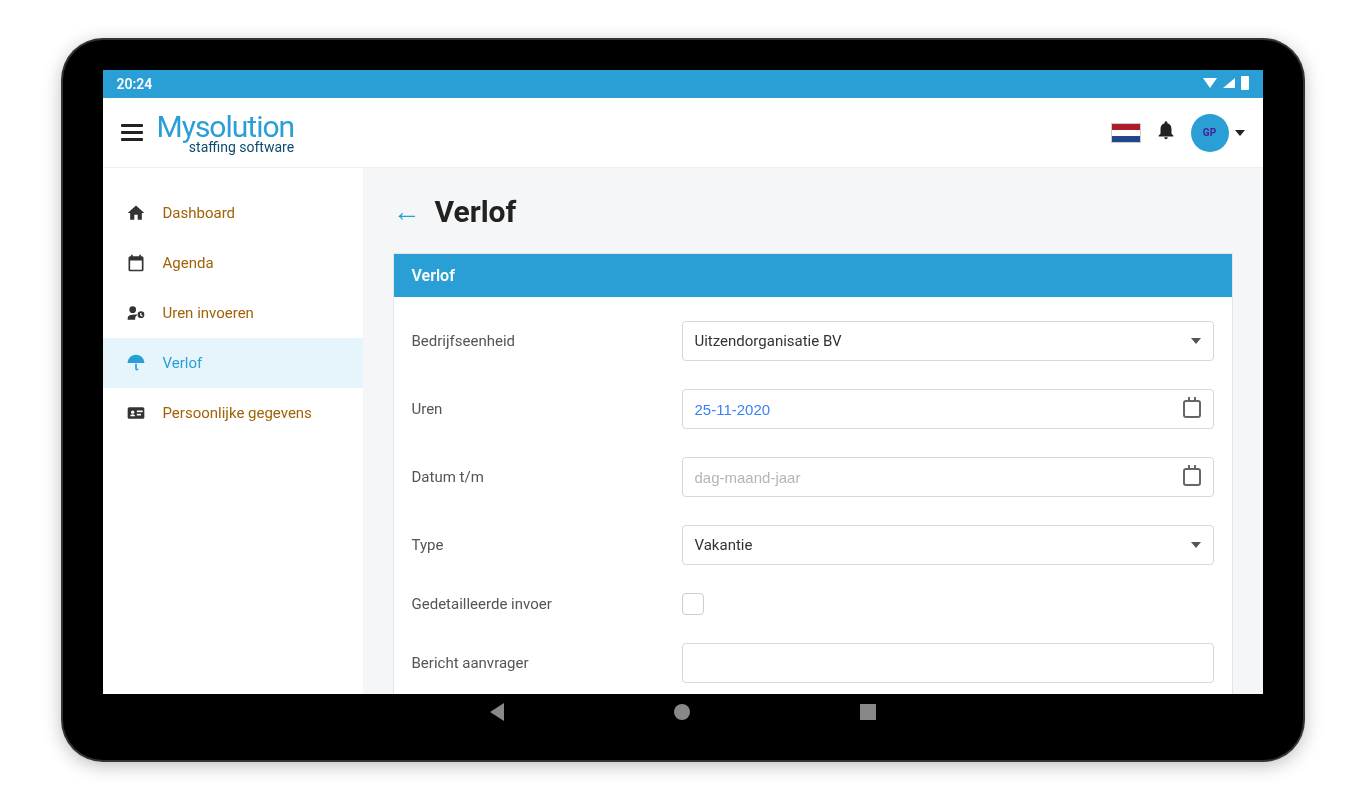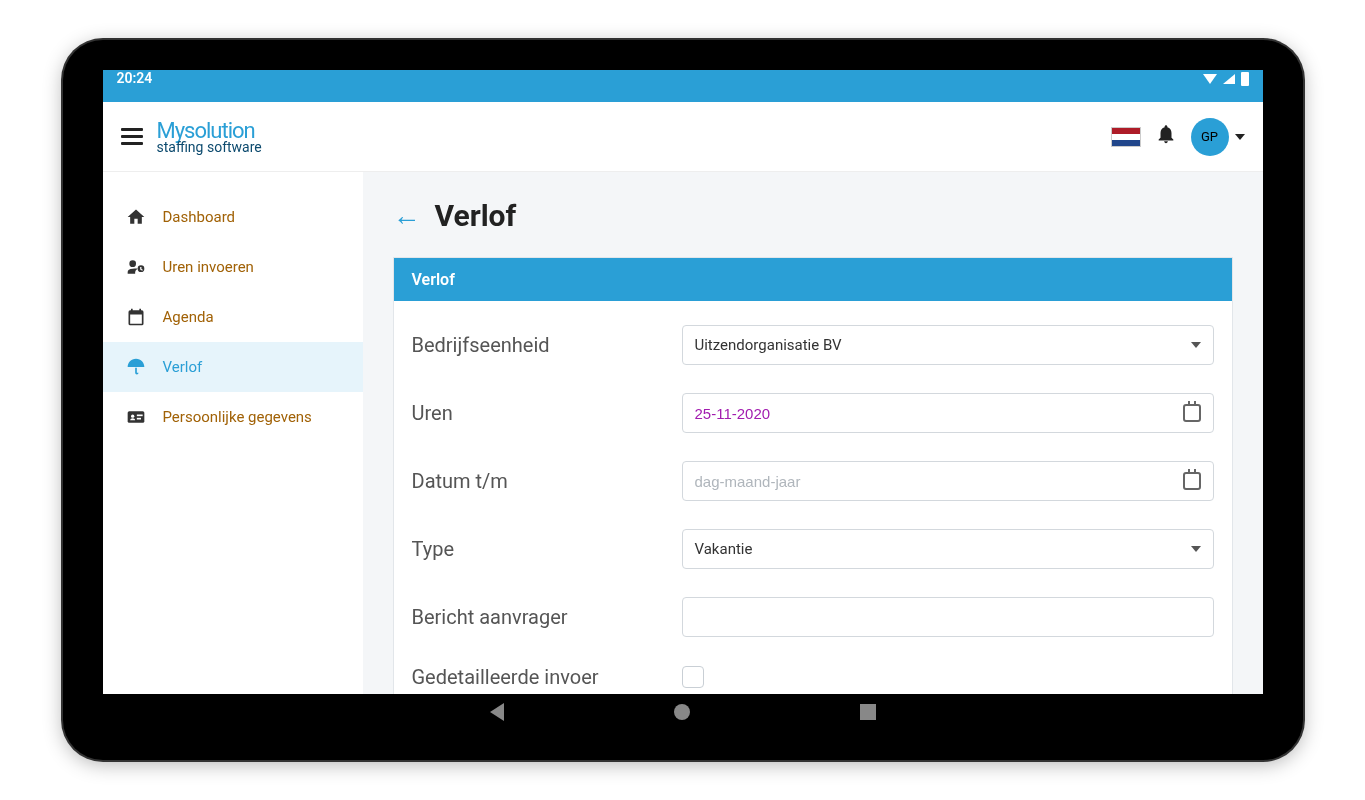--- a/index.html
+++ b/index.html
@@ -29,23 +29,23 @@
     flex-direction: column;
     overflow: hidden;
   }
 
   
   .status-bar {
     height: 28px;
     background: #2a9fd6;
     color: #fff;
     display: flex;
-    align-items: flex-end;
+    align-items: flex-start;
     justify-content: space-between;
-    padding: 16px 14px;
+    padding: 6px 14px;
     font-size: 14px;
     font-weight: 600;
   }
   .status-right { display: flex; gap: 6px; align-items: center; }
   .triangle-down {
     width: 0; height: 0;
     border-left: 7px solid transparent;
     border-right: 7px solid transparent;
     border-top: 10px solid #fff;
   }
@@ -70,37 +70,37 @@
     border-bottom: 1px solid #eee;
   }
   .hamburger {
     display: flex; flex-direction: column; gap: 4px;
     cursor: pointer;
   }
   .hamburger span {
     width: 22px; height: 3px; background: #222; border-radius: 1px;
   }
   .logo { display: flex; flex-direction: column; line-height: 1; }
-  .logo-main { color: #2a9fd6; font-size: 22px; font-weight: 400; letter-spacing: -1px; }
+  .logo-main { color: #2a9fd6; font-size: 30px; font-weight: 400; letter-spacing: -1px; }
   .logo-sub { color: #0c4a6e; font-size: 14px; text-align: right; margin-top: -2px; }
   .header-spacer { flex: 1; }
   .flag {
     width: 30px; height: 20px; display: flex; flex-direction: column;
     border: 1px solid #ccc;
   }
   .flag div { flex: 1; }
   .flag .r { background: #AE1C28; }
   .flag .w { background: #fff; }
   .flag .b { background: #21468B; }
   .bell { font-size: 22px; color: #222; cursor: pointer; }
   .avatar {
     width: 38px; height: 38px; border-radius: 50%;
-    background: #2a9fd6; color: #000000;
+    background: #2a9fd6; color: #4c1d95;
     display: flex; align-items: center; justify-content: center;
-    font-weight: 400; font-size: 13px;
+    font-weight: 700; font-size: 10px;
   }
   .user-group { display: flex; align-items: center; gap: 6px; cursor: pointer; }
   .caret-down {
     width: 0; height: 0;
     border-left: 5px solid transparent;
     border-right: 5px solid transparent;
     border-top: 6px solid #222;
   }
 
   
@@ -152,39 +152,39 @@
   }
   .card-body { padding: 10px 18px 22px; }
   .form-row {
     display: flex;
     align-items: center;
     padding: 14px 0;
   }
   .form-label {
     width: 270px;
     color: #555;
-    font-size: 20px;
+    font-size: 15px;
   }
   .form-control {
     flex: 1;
     position: relative;
   }
   .input, .select {
     width: 100%;
     height: 40px;
     border: 1px solid #d3d8dd;
     border-radius: 4px;
     padding: 0 12px;
     font-size: 15px;
     color: #333;
     background: #fff;
     display: flex; align-items: center; justify-content: space-between;
   }
   .input input {
-    border: none; outline: none; flex: 1; font-size: 15px; color: #a21caf;
+    border: none; outline: none; flex: 1; font-size: 15px; color: #3b82f6;
     background: transparent;
   }
   .input input::placeholder { color: #b0b6bc; }
   .select .sel-caret {
     width: 0; height: 0;
     border-left: 5px solid transparent;
     border-right: 5px solid transparent;
     border-top: 6px solid #555;
   }
   .cal-icon {
@@ -273,33 +273,33 @@
           <span class="side-icon">
             <svg width="20" height="20" viewBox="0 0 24 24" fill="currentColor">
                 <path d="M12 3L2 12h3v8h5v-6h4v6h5v-8h3L12 3z"></path>
               </svg>
           </span>
           <span>Dashboard</span>
         </div>
         <div class="side-item">
           <span class="side-icon">
             <svg width="20" height="20" viewBox="0 0 24 24" fill="currentColor">
+                <path d="M19 4h-1V2h-2v2H8V2H6v2H5a2 2 0 00-2 2v14a2 2 0 002 2h14a2 2 0 002-2V6a2 2 0 00-2-2zm0 16H5V9h14v11z"></path>
+              </svg>
+          </span>
+          <span>Agenda</span>
+        </div>
+        <div class="side-item">
+          <span class="side-icon">
+            <svg width="20" height="20" viewBox="0 0 24 24" fill="currentColor">
                 <circle cx="8" cy="8" r="4"></circle>
                 <path d="M8 14c-4 0-6 2-6 4v2h9a6 6 0 013-6c-1.5-.6-3.8-0-6 0zm10-4a4 4 0 100 8 4 4 0 000-8zm.5 2v2.3l1.7 1-.7 1.2-2.5-1.5V12h1.5z"></path>
               </svg>
           </span>
           <span>Uren invoeren</span>
-        </div>
-        <div class="side-item">
-          <span class="side-icon">
-            <svg width="20" height="20" viewBox="0 0 24 24" fill="currentColor">
-                <path d="M19 4h-1V2h-2v2H8V2H6v2H5a2 2 0 00-2 2v14a2 2 0 002 2h14a2 2 0 002-2V6a2 2 0 00-2-2zm0 16H5V9h14v11z"></path>
-              </svg>
-          </span>
-          <span>Agenda</span>
         </div>
         <div class="side-item active">
           <span class="side-icon">
             <svg width="20" height="20" viewBox="0 0 24 24" fill="currentColor">
                 <path d="M12 2C6 2 2 7 2 12h20c0-5-4-10-10-10zm-1 11v6a2 2 0 104 0h-2v-6h-2z"></path>
               </svg>
           </span>
           <span>Verlof</span>
         </div>
         <div class="side-item">
@@ -360,32 +360,32 @@
               <div class="form-label">Type</div>
               <div class="form-control">
                 <div class="select">
                   <span>Vakantie</span>
                   <span class="sel-caret"></span>
                 </div>
               </div>
             </div>
 
             <div class="form-row">
+              <div class="form-label">Gedetailleerde invoer</div>
+              <div class="form-control">
+                <div class="checkbox"></div>
+              </div>
+            </div>
+
+            <div class="form-row">
               <div class="form-label">Bericht aanvrager</div>
               <div class="form-control">
                 <div class="input">
                   <input type="text" value="" style="">
                 </div>
-              </div>
-            </div>
-
-            <div class="form-row">
-              <div class="form-label">Gedetailleerde invoer</div>
-              <div class="form-control">
-                <div class="checkbox"></div>
               </div>
             </div>
 
           </div>
         </div>
       </div>
     </div>
 
   </div>
 

